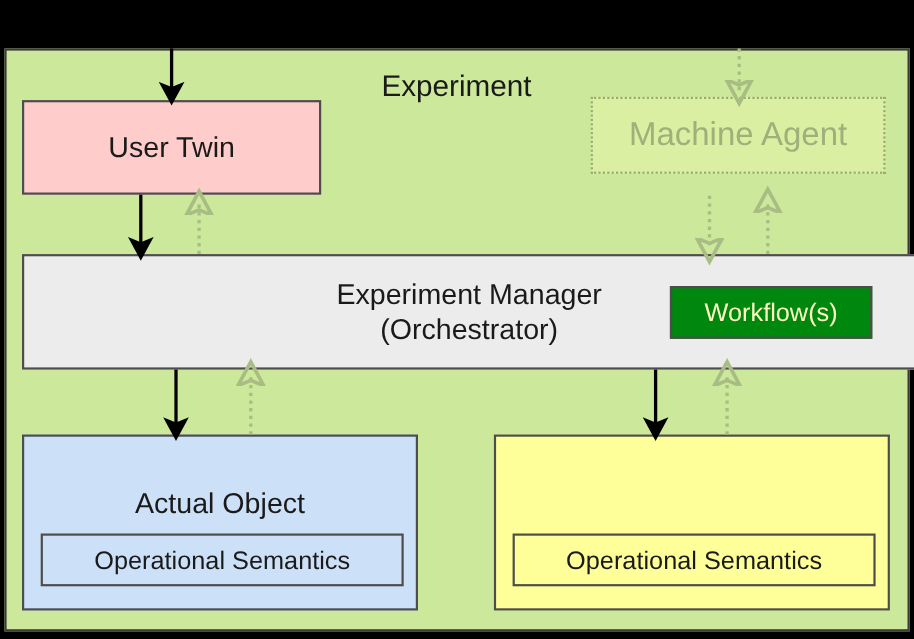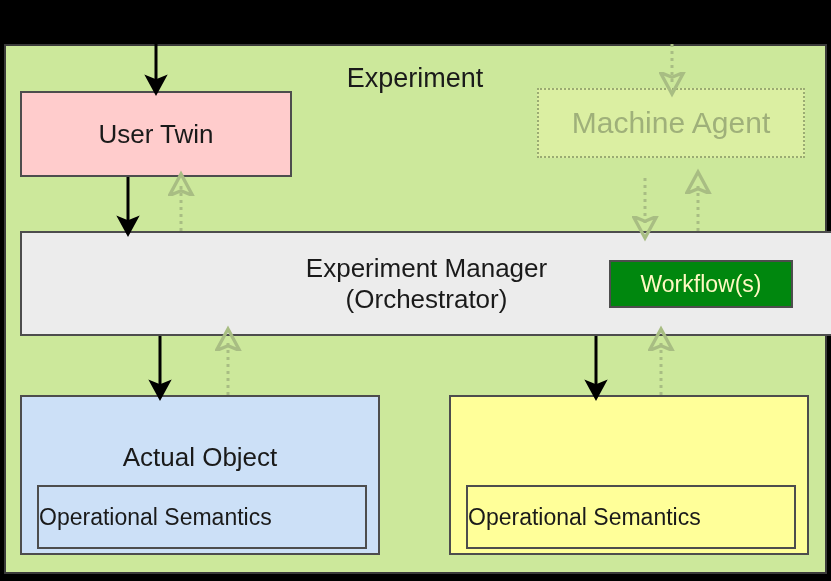--- a/index.html
+++ b/index.html
@@ -138,26 +138,26 @@
     text-align: center;
     font-size: 26px;
     color: #1a1a1a;
     margin-top: 19px;
   }
   .inner-box {
     position: absolute;
     left: 15px;
     top: 88px;
     width: 330px;
-    height: 64px;
-    border: 2px solid #4d4d4d;
-    box-sizing: border-box;
-    display: flex;
-    align-items: center;
-    justify-content: flex-start;
+    height: 48px;
+    border: 2px solid #4d4d4d;
+    box-sizing: border-box;
+    display: flex;
+    align-items: center;
+    justify-content: center;
     font-size: 23px;
     color: #1a1a1a;
     background: transparent;
   }
 
   
   .arrows {
     position: absolute;
     left: 0; top: 0;
     width: 831px;

